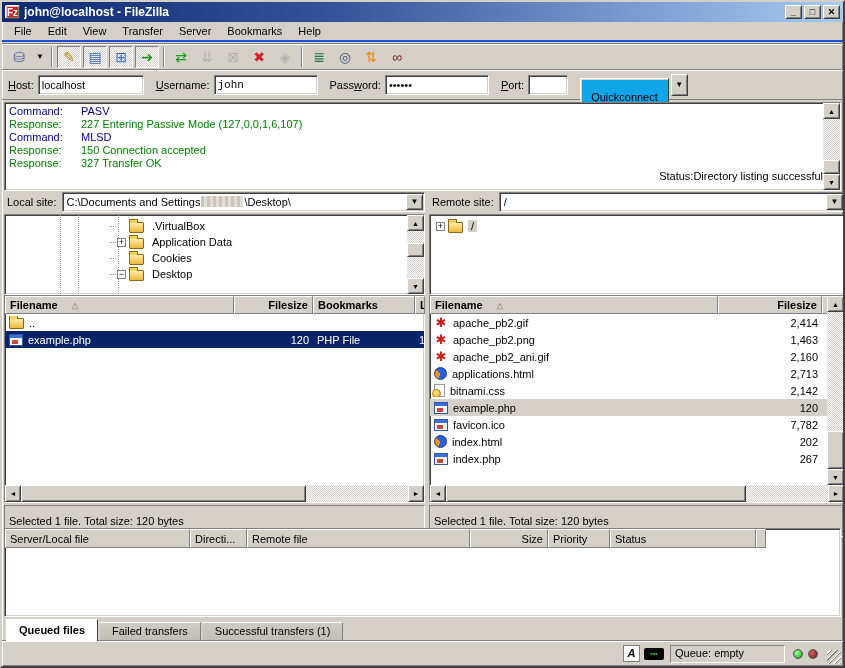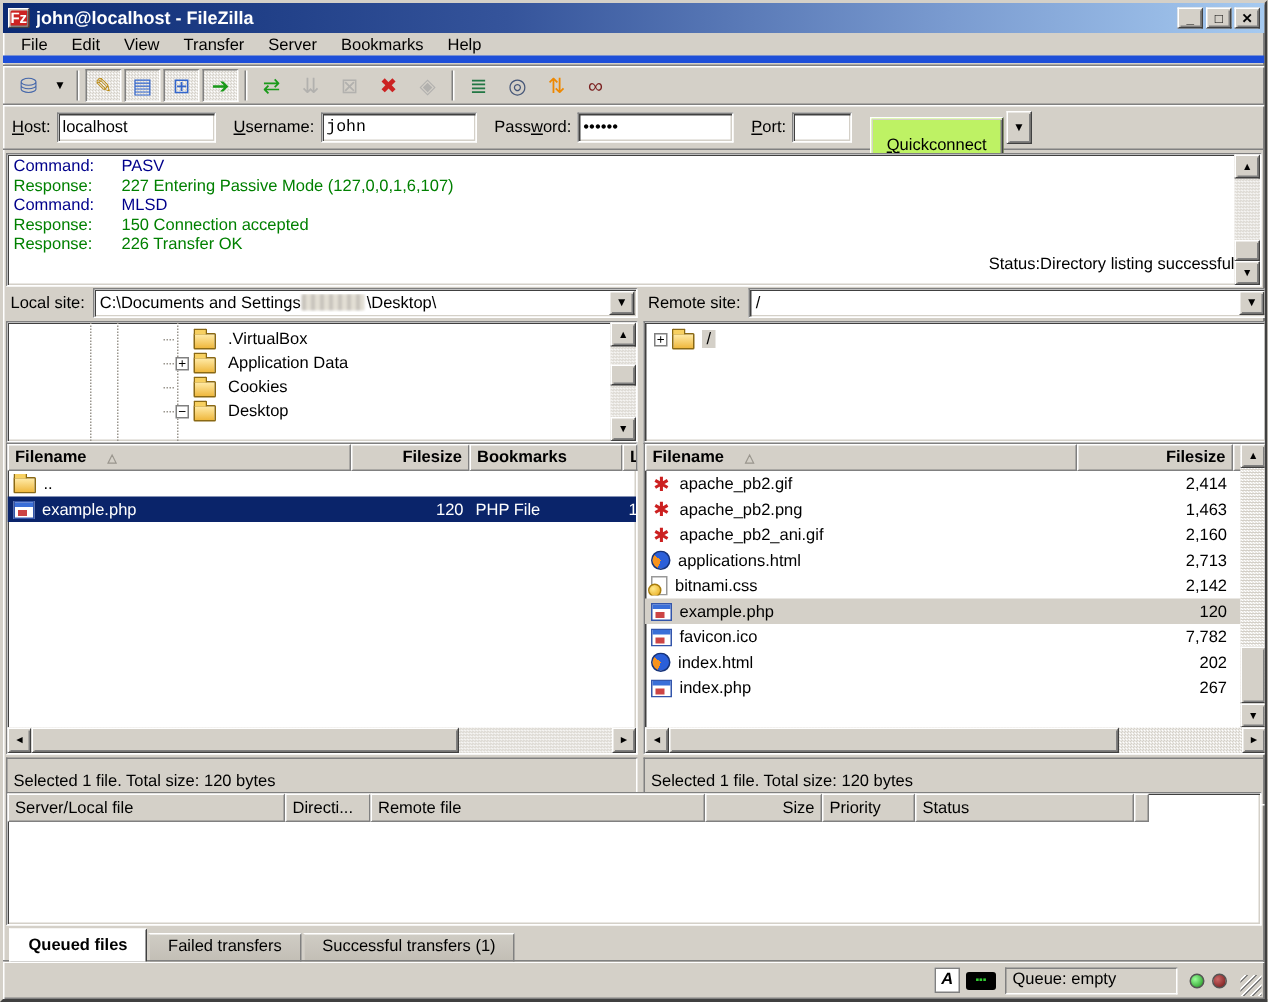--- a/index.html
+++ b/index.html
@@ -23,21 +23,21 @@
     background:linear-gradient(90deg,#0b2a73 0%,#35549b 40%,#7a9bd0 75%,#a6caf0 100%);
     display:flex; align-items:center; padding:0 3px; }
   .fz-icon { width:15px; height:14px; background:#cc2222; border-radius:2px; color:#fff;
     font-weight:bold; font-size:10px; line-height:14px; text-align:center; margin-right:4px; flex:none; }
   .title-text { color:#fff; font-weight:bold; font-size:12px; flex:1; white-space:nowrap; overflow:hidden; }
   .winbtn { width:17px; height:14px; background:#d4d0c8; margin-left:2px; text-align:center;
     line-height:12px; font-size:9px; font-weight:bold; color:#000; flex:none; }
 
   
   .menubar { position:absolute; top:20px; left:0; right:0; height:20px; display:flex;
-    align-items:center; padding-left:4px; border-bottom:5px solid #1d4ed8; }
+    align-items:center; padding-left:4px; border-bottom:2px solid #1d4ed8; }
   .menu-item { padding:2px 8px; }
 
   
   .toolbar { position:absolute; top:41px; left:0; right:0; height:26px; display:flex;
     align-items:center; padding-left:4px; border-top:1px solid #808080; box-shadow:0 1px 0 #fff inset; }
   .tbtn { width:24px; height:22px; display:flex; align-items:center; justify-content:center;
     font-size:14px; margin:0 1px; border:1px solid transparent; }
   .tbtn.pressed { border-color:#808080 #fff #fff #808080;
     background:repeating-conic-gradient(#fff 0% 25%, #d4d0c8 0% 50%) 0 0 / 2px 2px; }
   .tbtn.disabled { color:#a8a49c !important; filter:grayscale(1); opacity:.7; }
@@ -45,21 +45,21 @@
   .tb-sep { width:2px; height:20px; margin:0 3px; border-left:1px solid #808080; border-right:1px solid #fff; }
 
   
   .qc { position:absolute; top:67px; left:0; right:0; height:31px; display:flex;
     align-items:center; padding-left:6px; border-top:1px solid #808080;
     box-shadow:0 1px 0 #fff inset; border-bottom:1px solid #808080; }
   .qc label { margin-right:4px; }
   .qc input { font-family:"Liberation Sans",sans-serif; font-size:11px; height:20px; padding:2px 3px;
     border:1px solid; border-color:#808080 #fff #fff #808080;
     box-shadow: inset 1px 1px 0 #404040, inset -1px -1px 0 #d4d0c8; background:#fff; margin-right:12px; }
-  .qc-btn { height:38px; padding:2px 10px; font-size:11px; background:#bef264;margin-top:24px; }
+  .qc-btn { height:38px; padding:2px 10px; font-size:11px; background:#0ea5e9;margin-top:24px; }
   .qc-arrow { width:17px; height:22px; margin-left:2px; font-size:8px; display:flex; align-items:center; justify-content:center; background:#d4d0c8; }
 
   
   .log { position:absolute; top:100px; left:2px; right:2px; height:89px; background:#fff; display:flex; }
   .log-lines { flex:1; padding:2px 0 0 4px; line-height:13px; overflow:hidden; }
   .log-line { white-space:nowrap; }
   .log-label { display:inline-block; width:72px; }
   .c-command { color:#00008b; } .c-response { color:#008000; } .c-status { color:#000;text-align:right; }
 
   
@@ -220,21 +220,21 @@
     <button class="qc-btn raised"><u>Q</u>uickconnect</button>
     <div class="qc-arrow raised">▼</div>
   </div>
 
   <div class="log sunken">
     <div class="log-lines">
       <div class="log-line c-command"><span class="log-label">Command:</span><span>PASV</span></div>
       <div class="log-line c-response"><span class="log-label">Response:</span><span>227 Entering Passive Mode (127,0,0,1,6,107)</span></div>
       <div class="log-line c-command"><span class="log-label">Command:</span><span>MLSD</span></div>
       <div class="log-line c-response"><span class="log-label">Response:</span><span>150 Connection accepted</span></div>
-      <div class="log-line c-response"><span class="log-label">Response:</span><span>226 Transfer OK</span></div>
+      <div class="log-line c-response"><span class="log-label">Response:</span><span>327 Transfer OK</span></div>
       <div class="log-line c-status"><span class="log-label">Status:</span><span>Directory listing successful</span></div>
     </div>
     <div class="vscroll">
       <div class="sb-btn raised">▲</div>
       <div class="sb-fill"></div>
       <div class="sb-thumb-v raised" style="height:14px"></div>
       <div class="sb-btn raised">▼</div>
     </div>
   </div>
 

